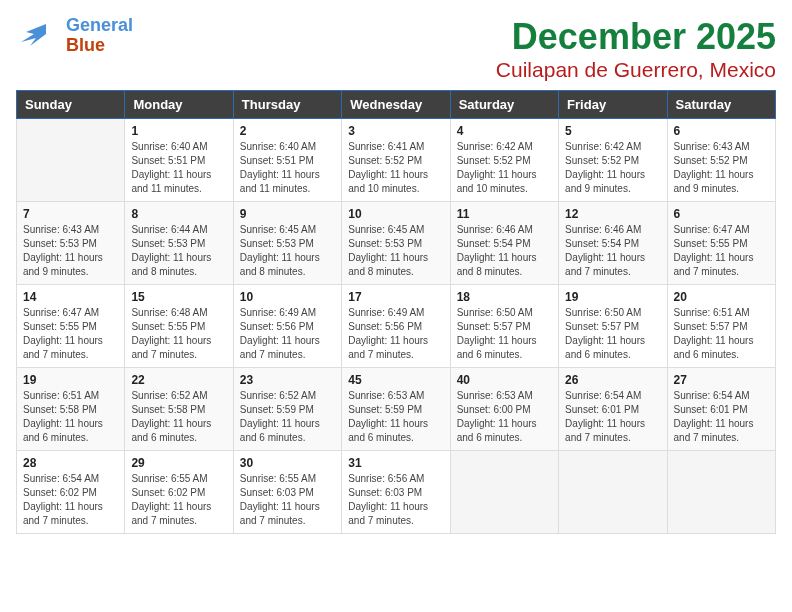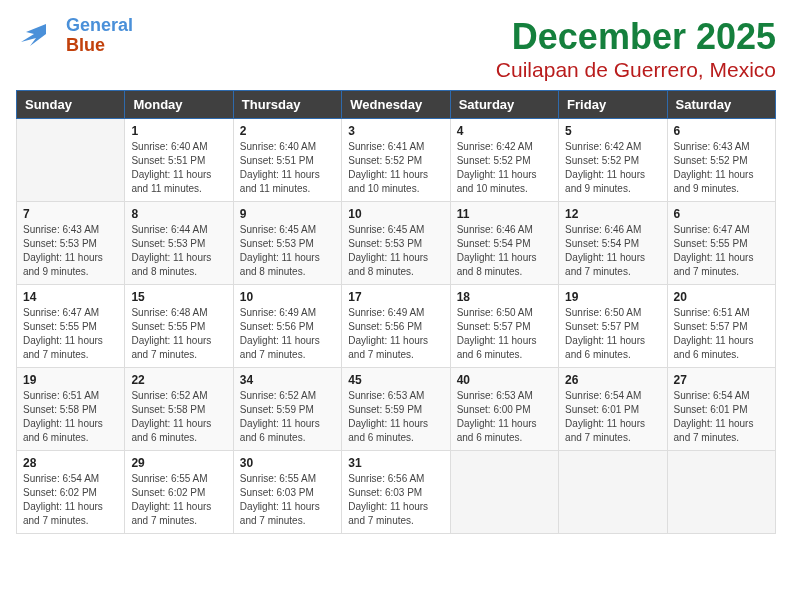--- a/index.html
+++ b/index.html
@@ -213,21 +213,21 @@
       <tr>
         <td>
           <span class="day-number">19</span>
           <div class="day-info">Sunrise: 6:51 AM<br>Sunset: 5:58 PM<br>Daylight: 11 hours<br>and 6 minutes.</div>
         </td>
         <td>
           <span class="day-number">22</span>
           <div class="day-info">Sunrise: 6:52 AM<br>Sunset: 5:58 PM<br>Daylight: 11 hours<br>and 6 minutes.</div>
         </td>
         <td>
-          <span class="day-number">34</span>
+          <span class="day-number">23</span>
           <div class="day-info">Sunrise: 6:52 AM<br>Sunset: 5:59 PM<br>Daylight: 11 hours<br>and 6 minutes.</div>
         </td>
         <td>
           <span class="day-number">45</span>
           <div class="day-info">Sunrise: 6:53 AM<br>Sunset: 5:59 PM<br>Daylight: 11 hours<br>and 6 minutes.</div>
         </td>
         <td>
           <span class="day-number">40</span>
           <div class="day-info">Sunrise: 6:53 AM<br>Sunset: 6:00 PM<br>Daylight: 11 hours<br>and 6 minutes.</div>
         </td>

